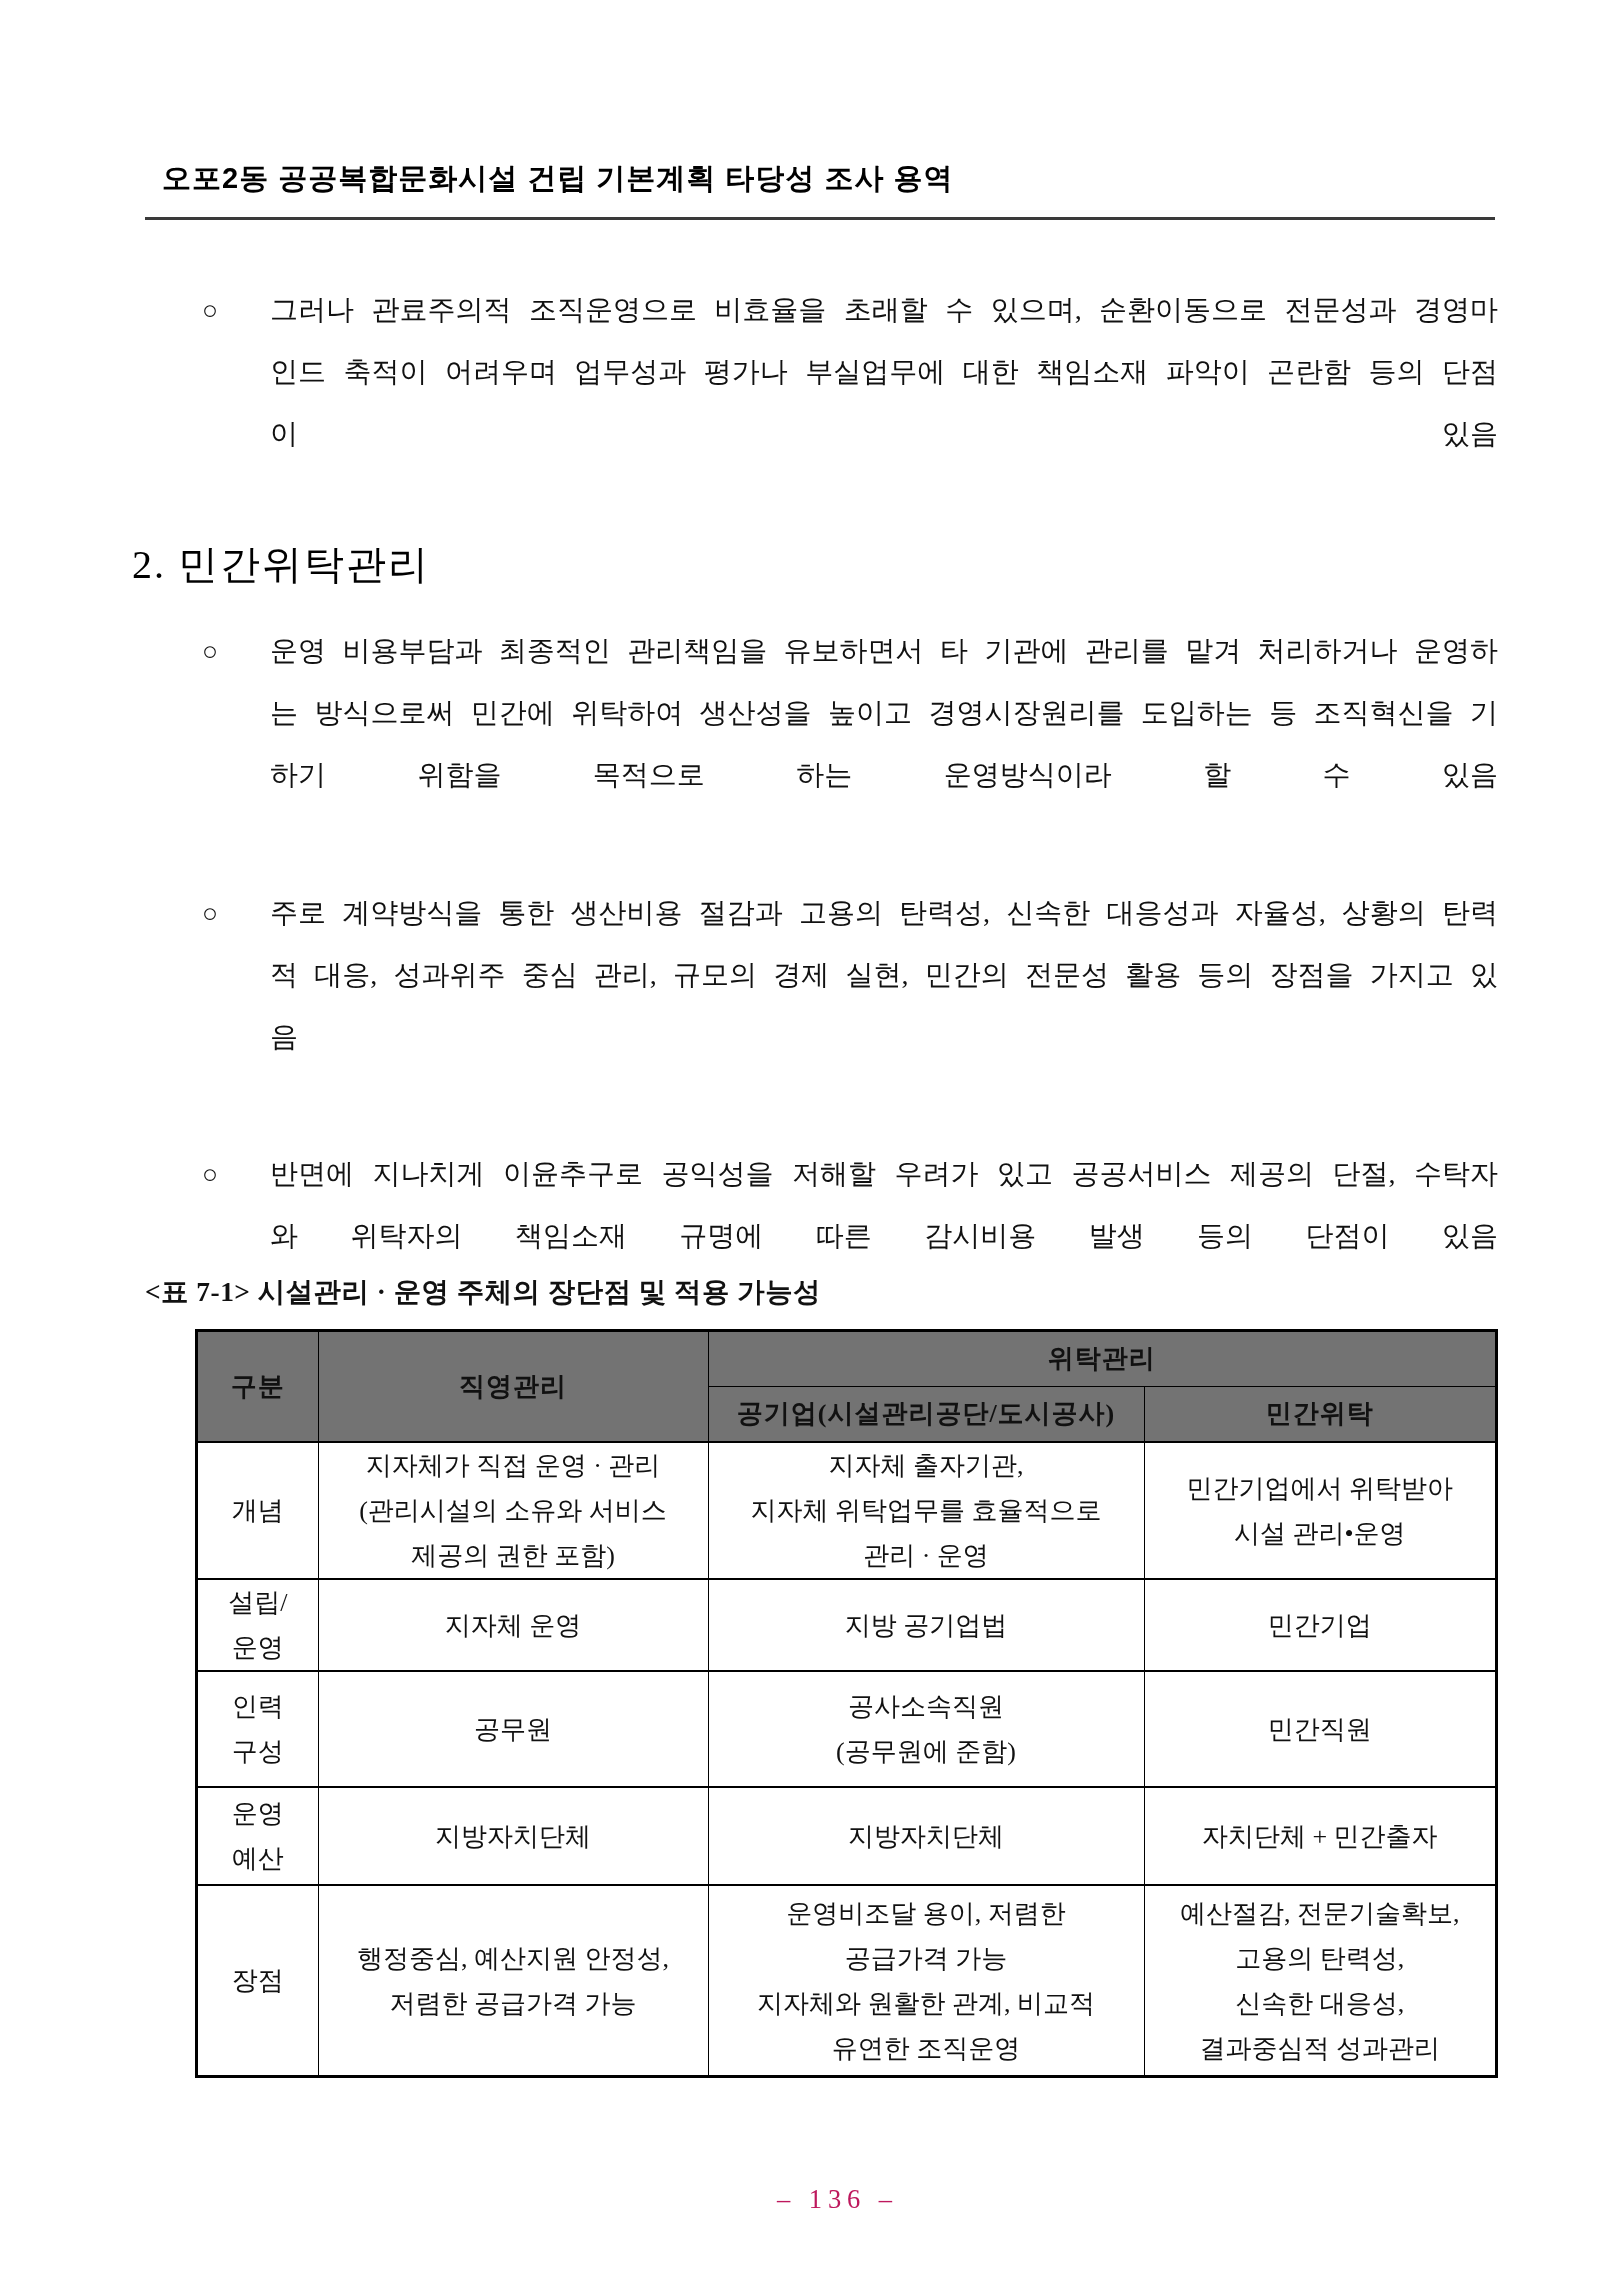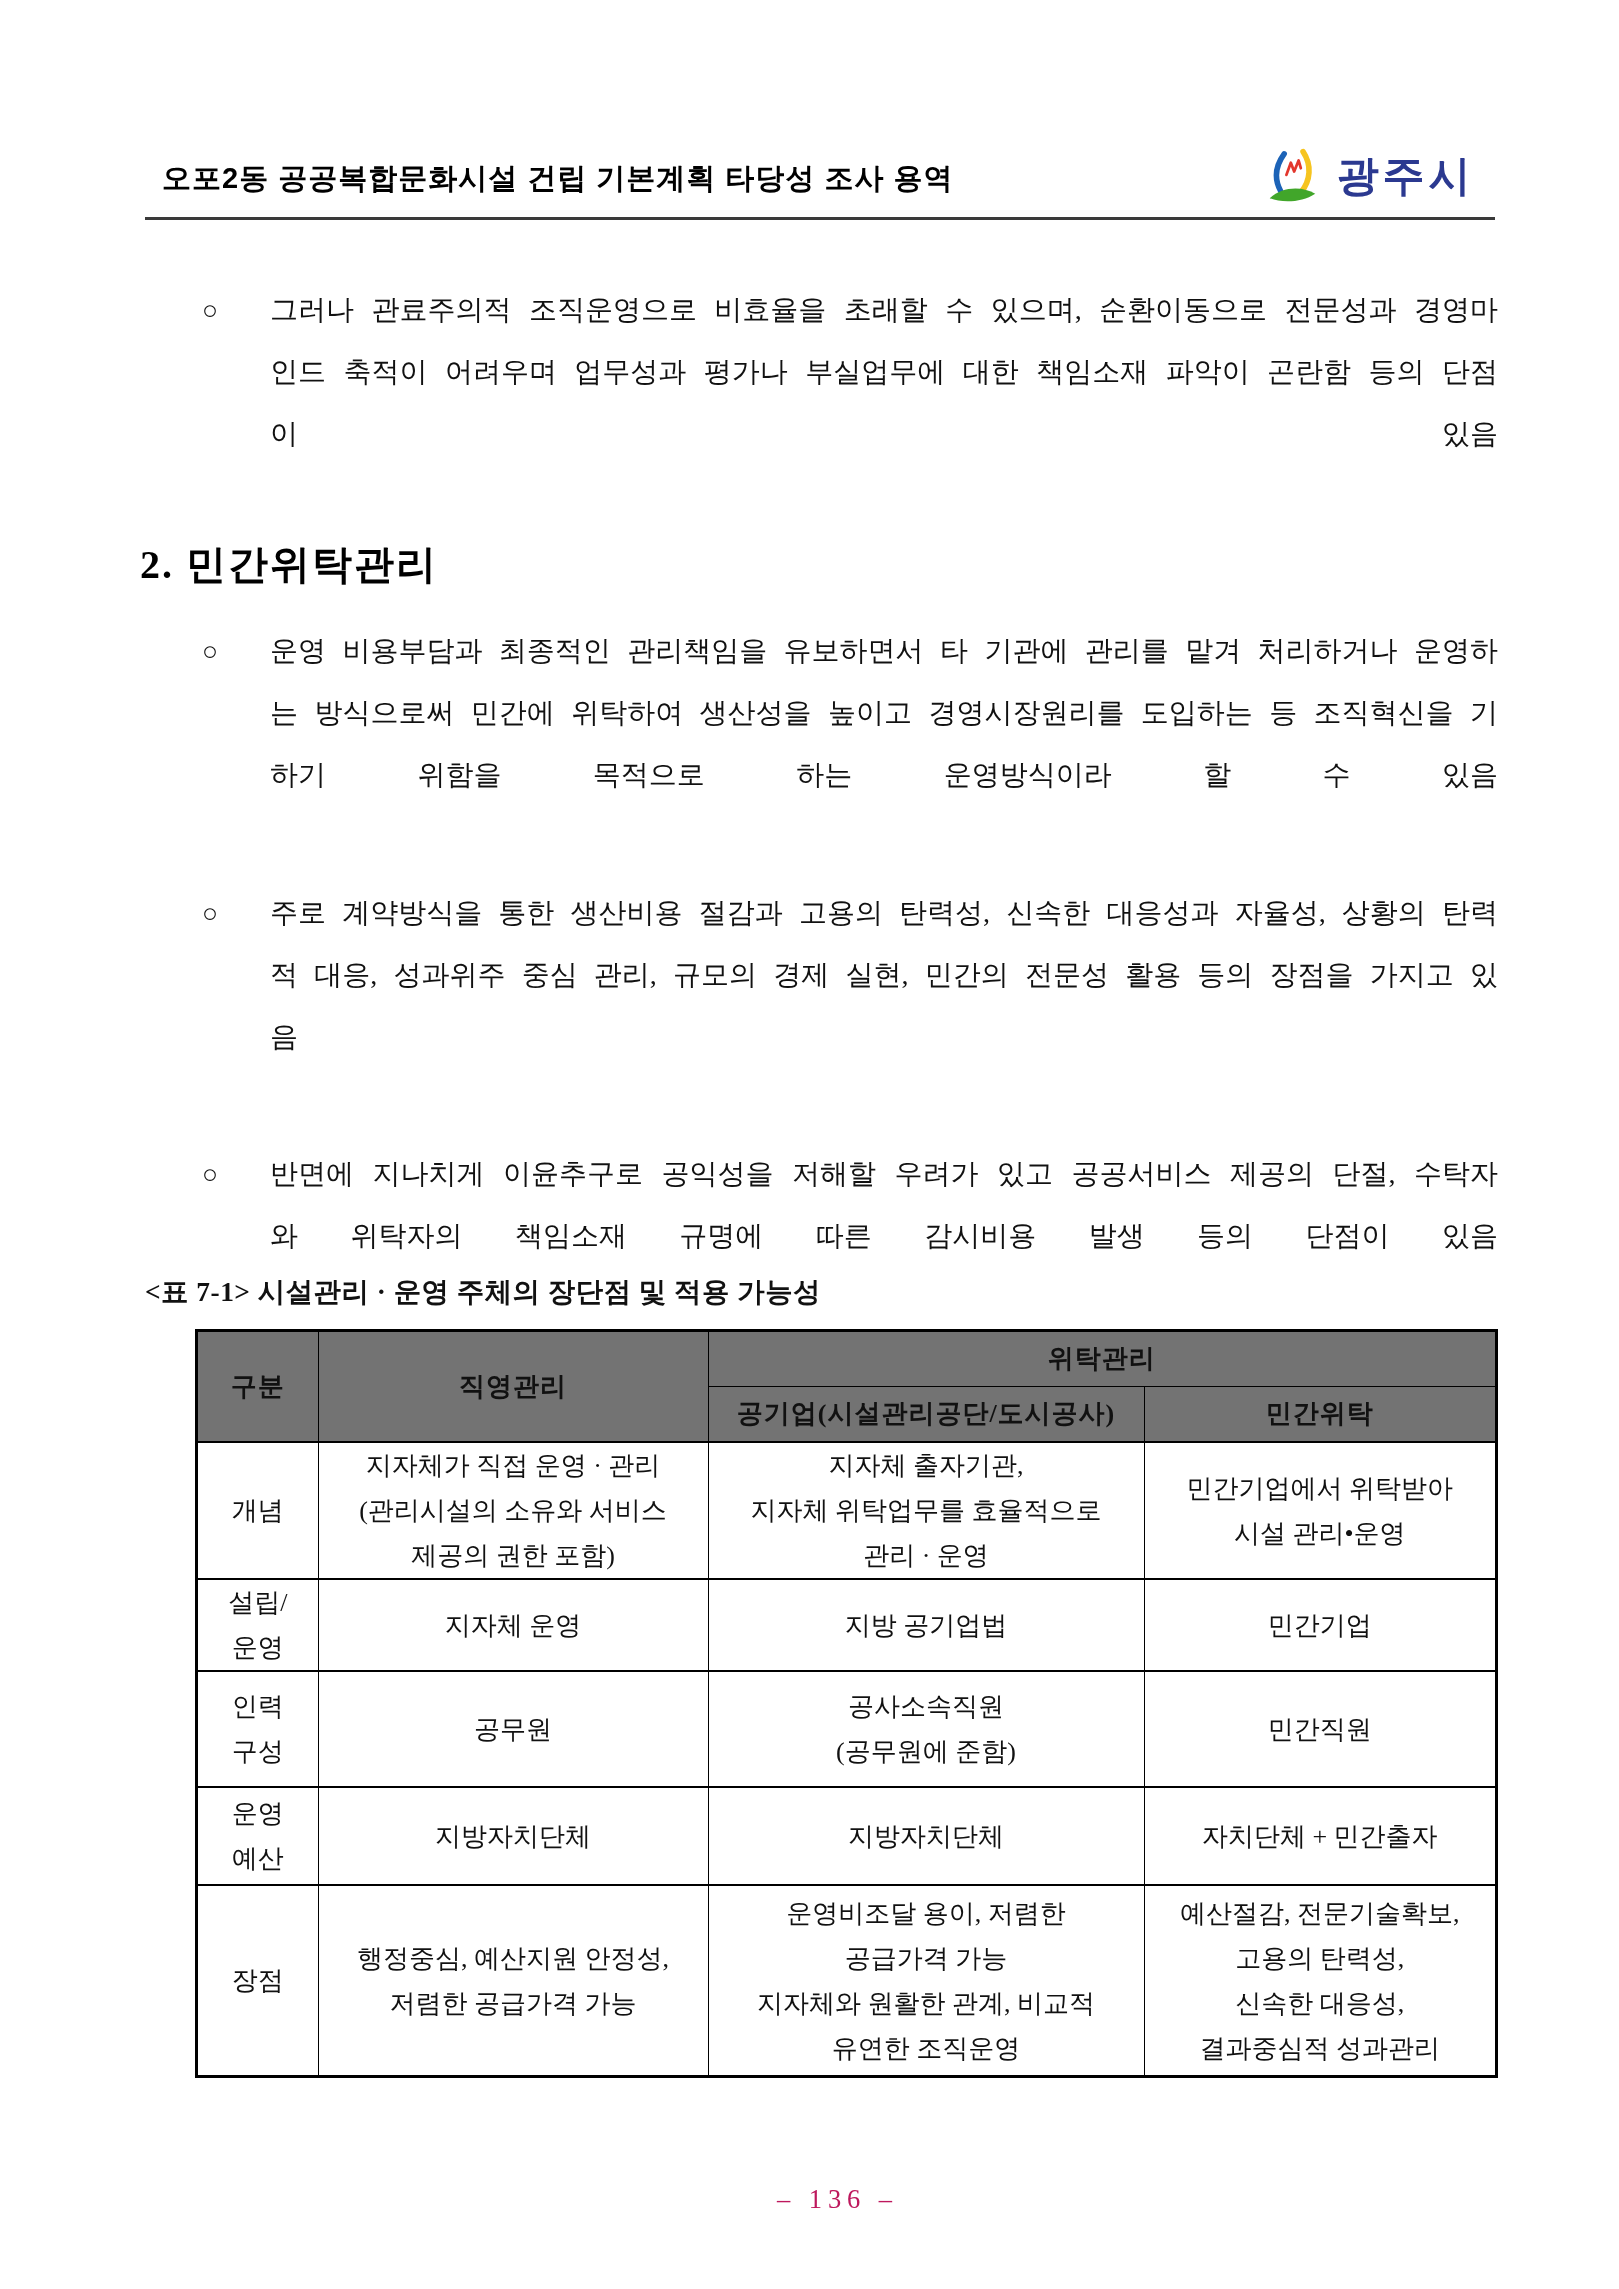--- a/index.html
+++ b/index.html
@@ -40,22 +40,22 @@
   }
   .bullet .marker{
     width:48px;flex:0 0 48px;text-align:left;font-size:26.5px;
   }
   .bullet .btext{
     flex:1;text-align:justify;word-spacing:0.32em;margin-left:20px;
   }
   .bullet .btext::after{content:"";display:inline-block;width:100%;}
   .b1{position:absolute;left:202px;top:279px;width:1296px;}
   .section-heading{
-    position:absolute;left:140px;top:537px;
-    font-size:40px;font-weight:bold;letter-spacing:2px;color:#000;
+    position:absolute;left:132px;top:537px;
+    font-size:40px;font-weight:normal;letter-spacing:2px;color:#000;
   }
   .bullets-2{position:absolute;left:202px;top:620px;width:1296px;}
   .bullets-2 .bullet{margin-bottom:13.7px;}
   
   .tbl-caption{
     position:absolute;left:145px;top:1274px;
     font-size:27.4px;font-weight:bold;letter-spacing:0.5px;
   }
   table.main{
     position:absolute;left:196px;top:1330px;
@@ -85,29 +85,20 @@
     text-align:center;font-size:26.5px;letter-spacing:5.9px;color:#be185d;padding-left:28px;
   }
 </style>
 </head>
 <body>
 
 <div class="page">
 
   <div class="doc-header-title">오포2동 공공복합문화시설 건립 기본계획 타당성 조사 용역</div>
 
-  <div class="logo">
-    <svg viewBox="0 0 110 100" aria-hidden="true">
-      <path d="M40,10 C24,32 22,56 34,78" fill="none" stroke="#1c63b7" stroke-width="10" stroke-linecap="round"></path>
-      <path d="M74,6 C90,30 88,58 70,80" fill="none" stroke="#f6c41f" stroke-width="10" stroke-linecap="round"></path>
-      <path d="M44,48 L52,26 L58,42 L66,22 L70,36" fill="none" stroke="#e3372d" stroke-width="5" stroke-linejoin="round" stroke-linecap="round"></path>
-      <path d="M14,90 C36,68 74,68 96,82 C72,98 36,99 14,90 Z" fill="#41a62a"></path>
-    </svg>
-    <span class="logo-text">광주시</span>
-  </div>
 
   <div class="doc-header-rule"></div>
 
   <div class="b1">
     <div class="bullet">
       <span class="marker">○</span>
       <span class="btext">그러나 관료주의적 조직운영으로 비효율을 초래할 수 있으며, 순환이동으로 전문성과 경영마인드 축적이 어려우며 업무성과 평가나 부실업무에 대한 책임소재 파악이 곤란함 등의 단점이 있음</span>
     </div>
   </div>
 

